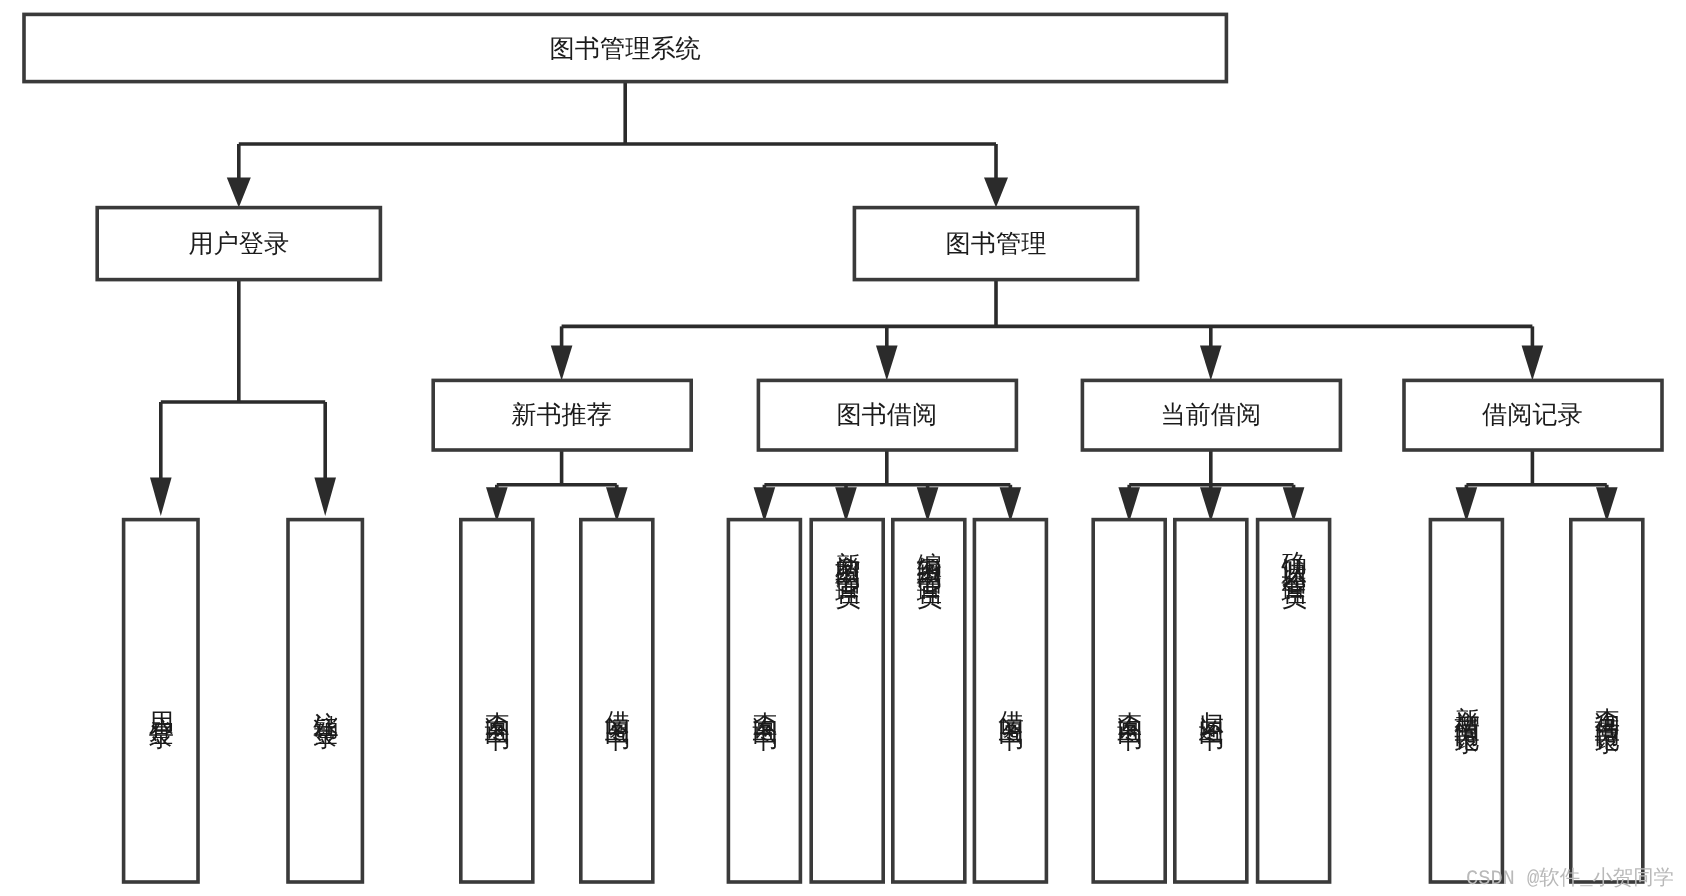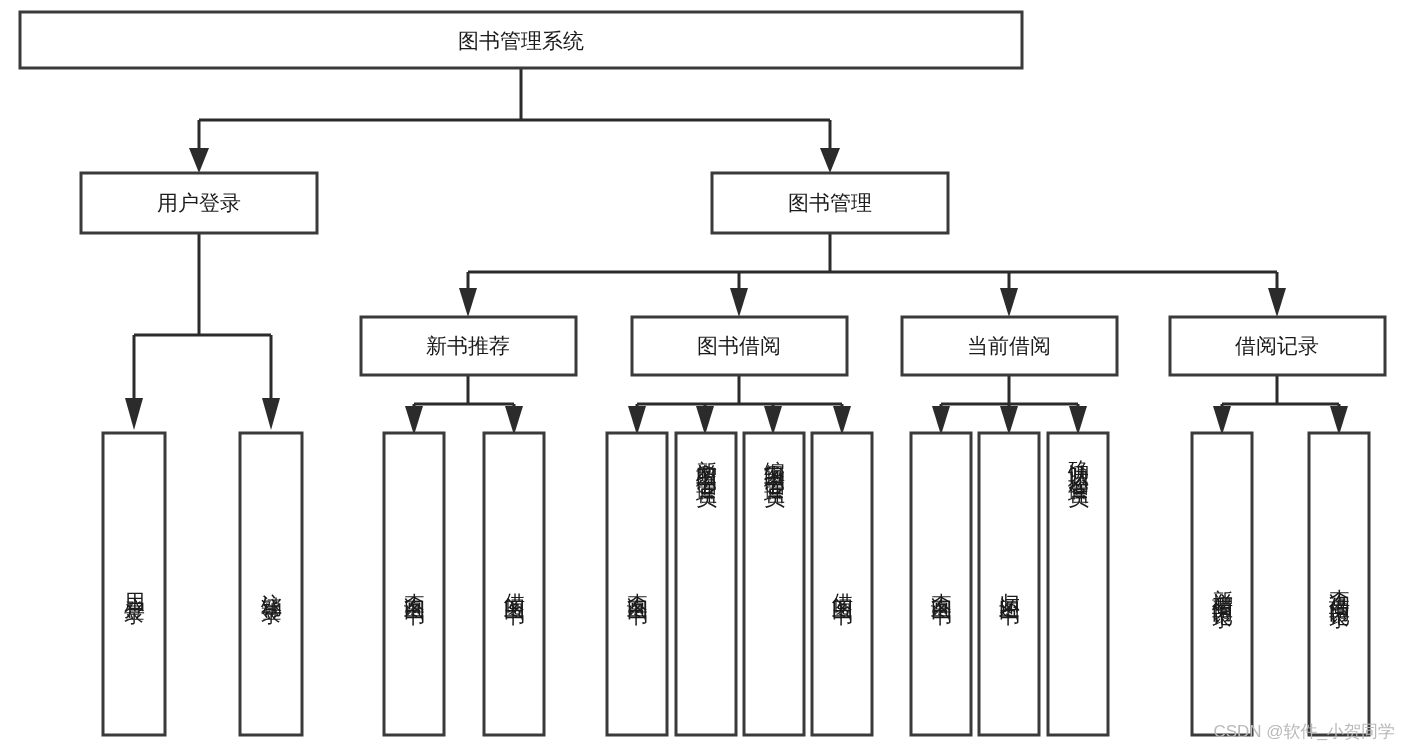--- a/index.html
+++ b/index.html
@@ -53,21 +53,21 @@
     fill: none;
   }
   .arrow-head {
     fill: #2b2b2b;
     stroke: none;
   }
   .watermark {
     position: absolute;
     right: 10px;
     bottom: 4px;
-    font-family: Liberation Sans, sans-serif;
+    font-family: Liberation Mono, monospace;
     font-size: 17px;
     color: #b9b9b9;
     white-space: nowrap;
     pointer-events: none;
   }
 </style>
 </head>
 <body>
 
 <div id="diagram-root">

